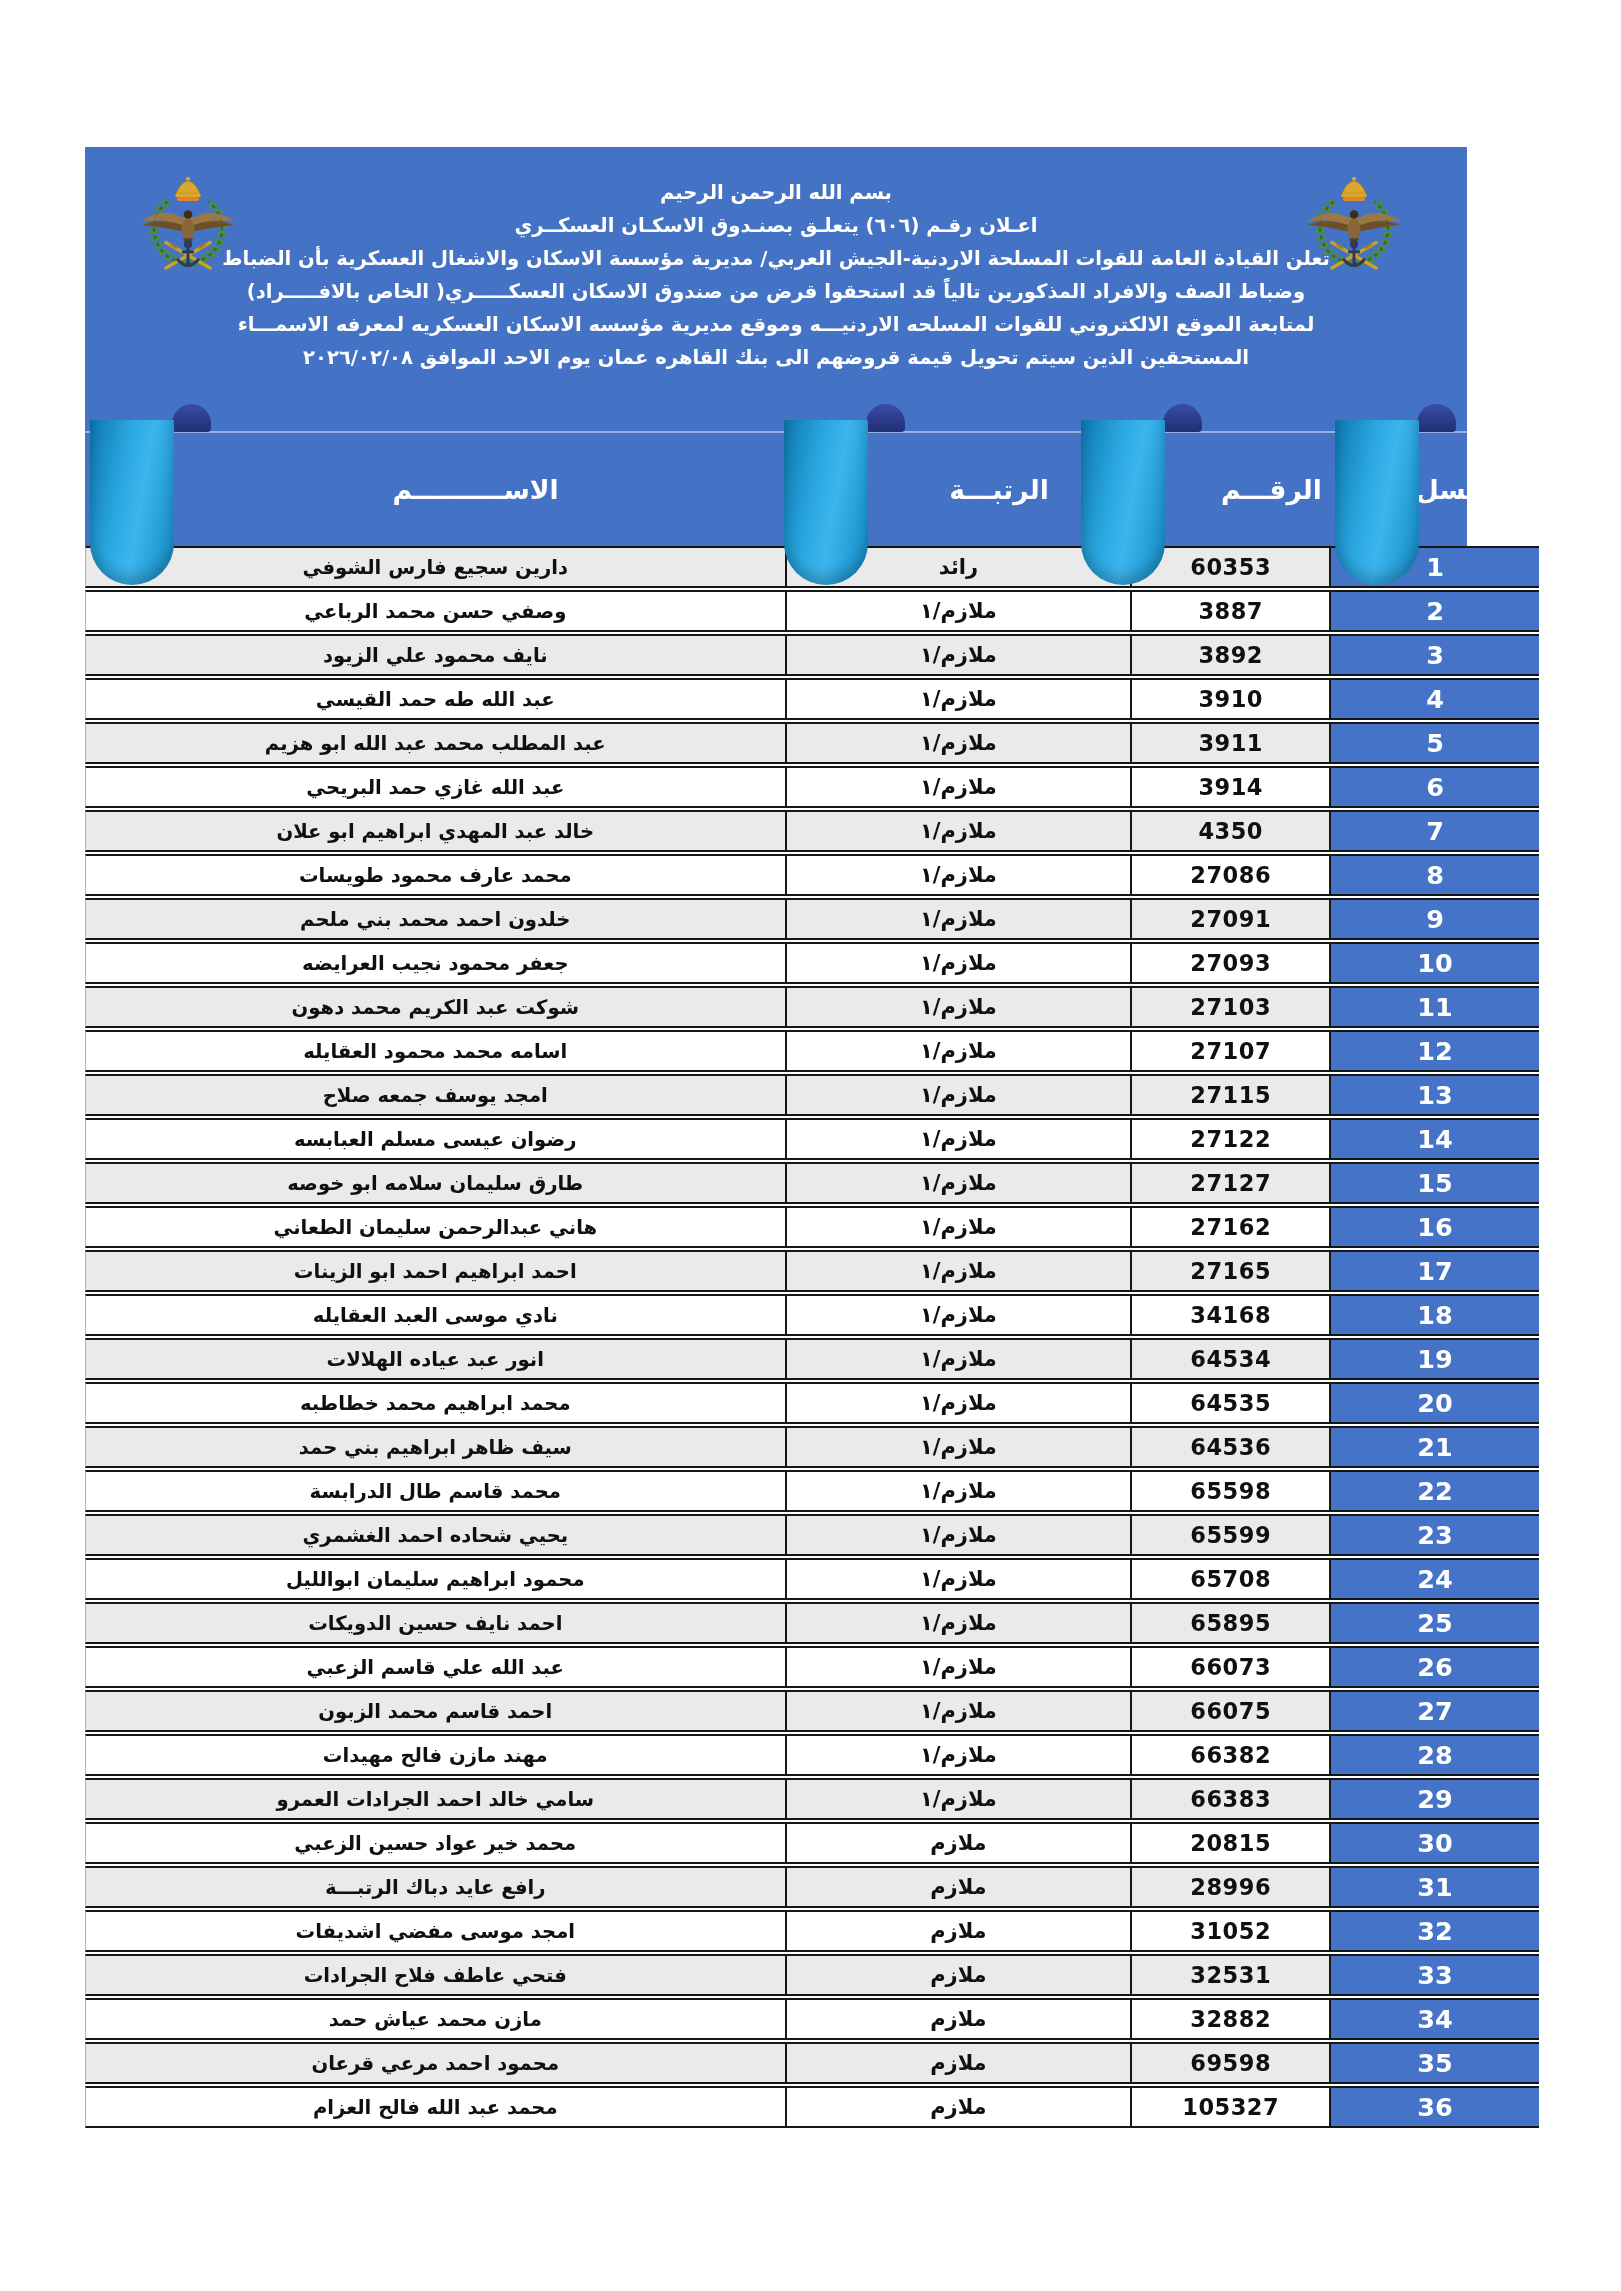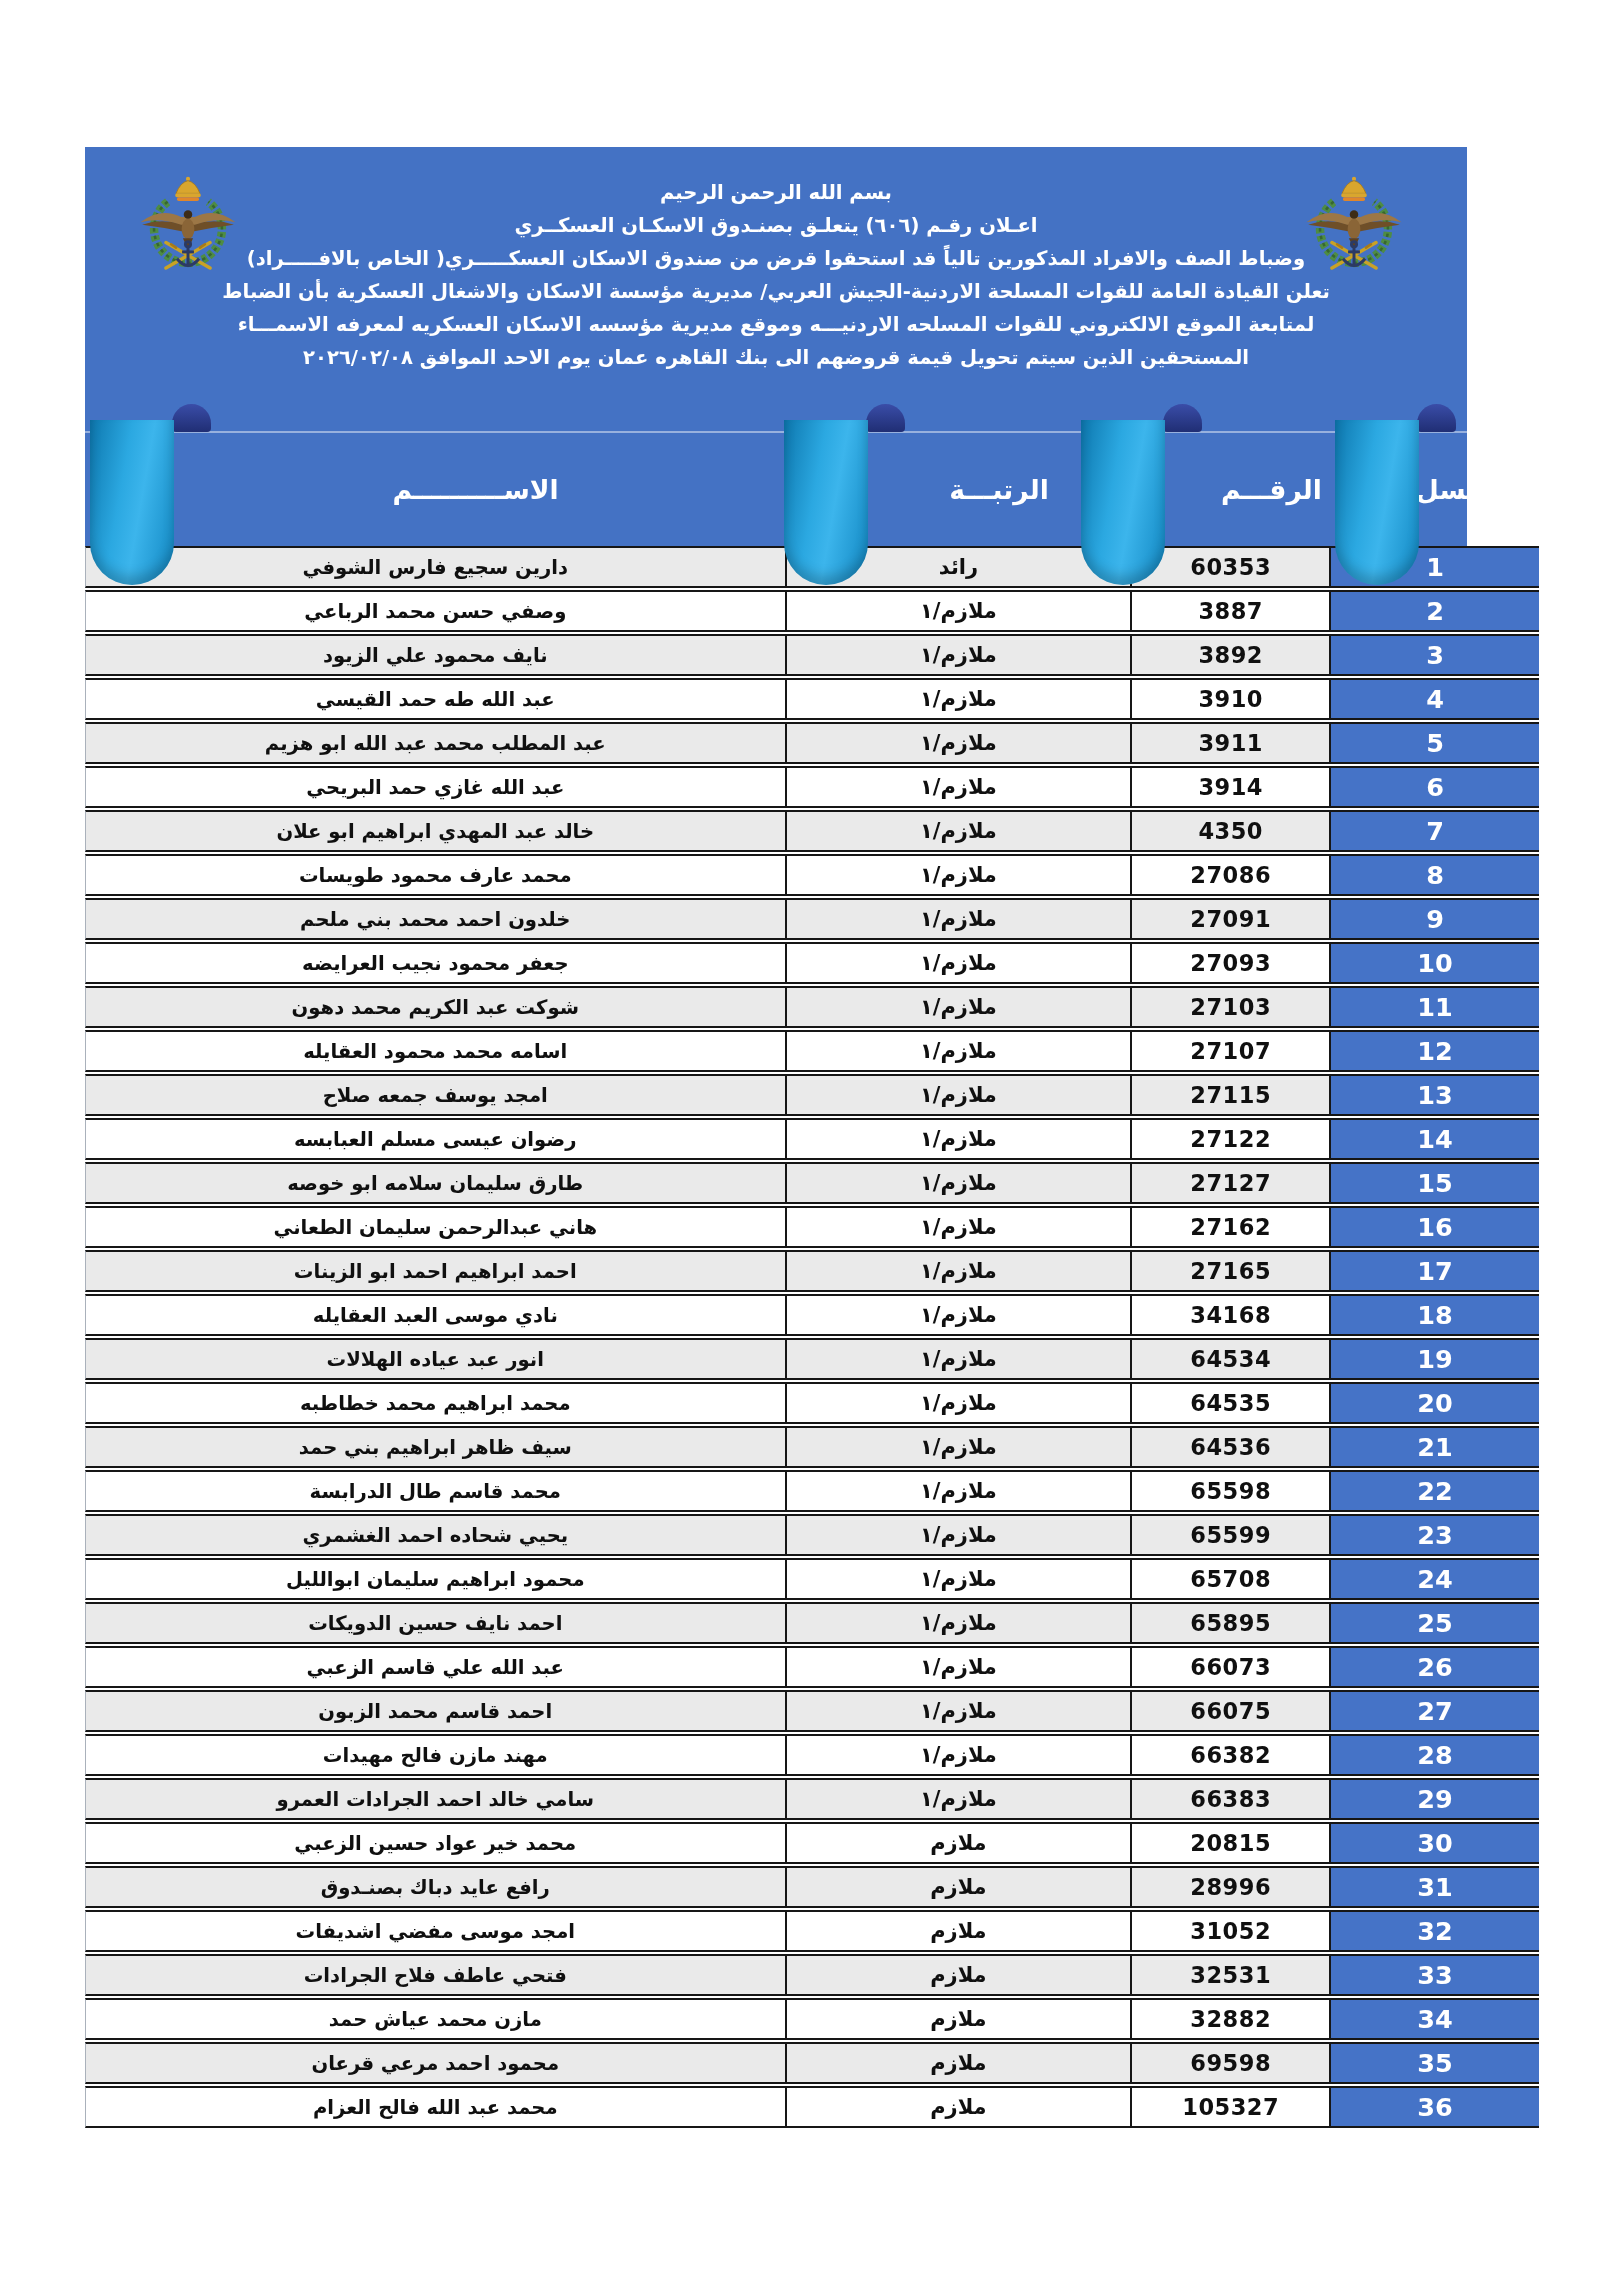--- a/index.html
+++ b/index.html
@@ -95,22 +95,22 @@
   <svg class="emblem left" viewBox="0 0 120 132">
       <use href="#emb"></use>
     </svg>
   <svg class="emblem right" viewBox="0 0 120 132">
       <use href="#emb"></use>
     </svg>
 
   <div class="banner-lines">
     <div class="banner-line">بسم الله الرحمن الرحيم</div>
     <div class="banner-line">اعـلان رقـم (٦٠٦) يتعلـق بصنـدوق الاسكـان العسكــري</div>
+    <div class="banner-line">تعلن القيادة العامة للقوات المسلحة الاردنية-الجيش العربي/ مديرية مؤسسة الاسكان والاشغال العسكرية بأن الضباط</div>
     <div class="banner-line">وضباط الصف والافراد المذكورين تالياً قد استحقوا قرض من صندوق الاسكان العسكـــــري( الخاص بالافـــــراد)</div>
-    <div class="banner-line">تعلن القيادة العامة للقوات المسلحة الاردنية-الجيش العربي/ مديرية مؤسسة الاسكان والاشغال العسكرية بأن الضباط</div>
     <div class="banner-line">لمتابعة الموقع الالكتروني للقوات المسلحه الاردنيـــه وموقع مديرية مؤسسه الاسكان العسكريه لمعرفه الاسمـــاء</div>
     <div class="banner-line">المستحقين الذين سيتم تحويل قيمة قروضهم الى بنك القاهره عمان يوم الاحد الموافق ٢٠٢٦/٠٢/٠٨</div>
   </div>
 
   <div class="header-topline"></div>
 
   <div class="header-labels">
     <div class="hl hl-name">الاســــــــــم</div>
     <div class="hl hl-rank">الرتبـــة</div>
     <div class="hl hl-num">الرقـــم</div>
@@ -310,21 +310,21 @@
       <div class="cell c-num">66383</div>
       <div class="cell c-seq">29</div>
     </div>
     <div class="row even">
       <div class="cell c-name">محمد خير عواد حسين الزعبي</div>
       <div class="cell c-rank">ملازم</div>
       <div class="cell c-num">20815</div>
       <div class="cell c-seq">30</div>
     </div>
     <div class="row odd">
-      <div class="cell c-name">رافع عايد دباك بصنـدوق</div>
+      <div class="cell c-name">رافع عايد دباك الرتبـــة</div>
       <div class="cell c-rank">ملازم</div>
       <div class="cell c-num">28996</div>
       <div class="cell c-seq">31</div>
     </div>
     <div class="row even">
       <div class="cell c-name">امجد موسى مفضي اشديفات</div>
       <div class="cell c-rank">ملازم</div>
       <div class="cell c-num">31052</div>
       <div class="cell c-seq">32</div>
     </div>

